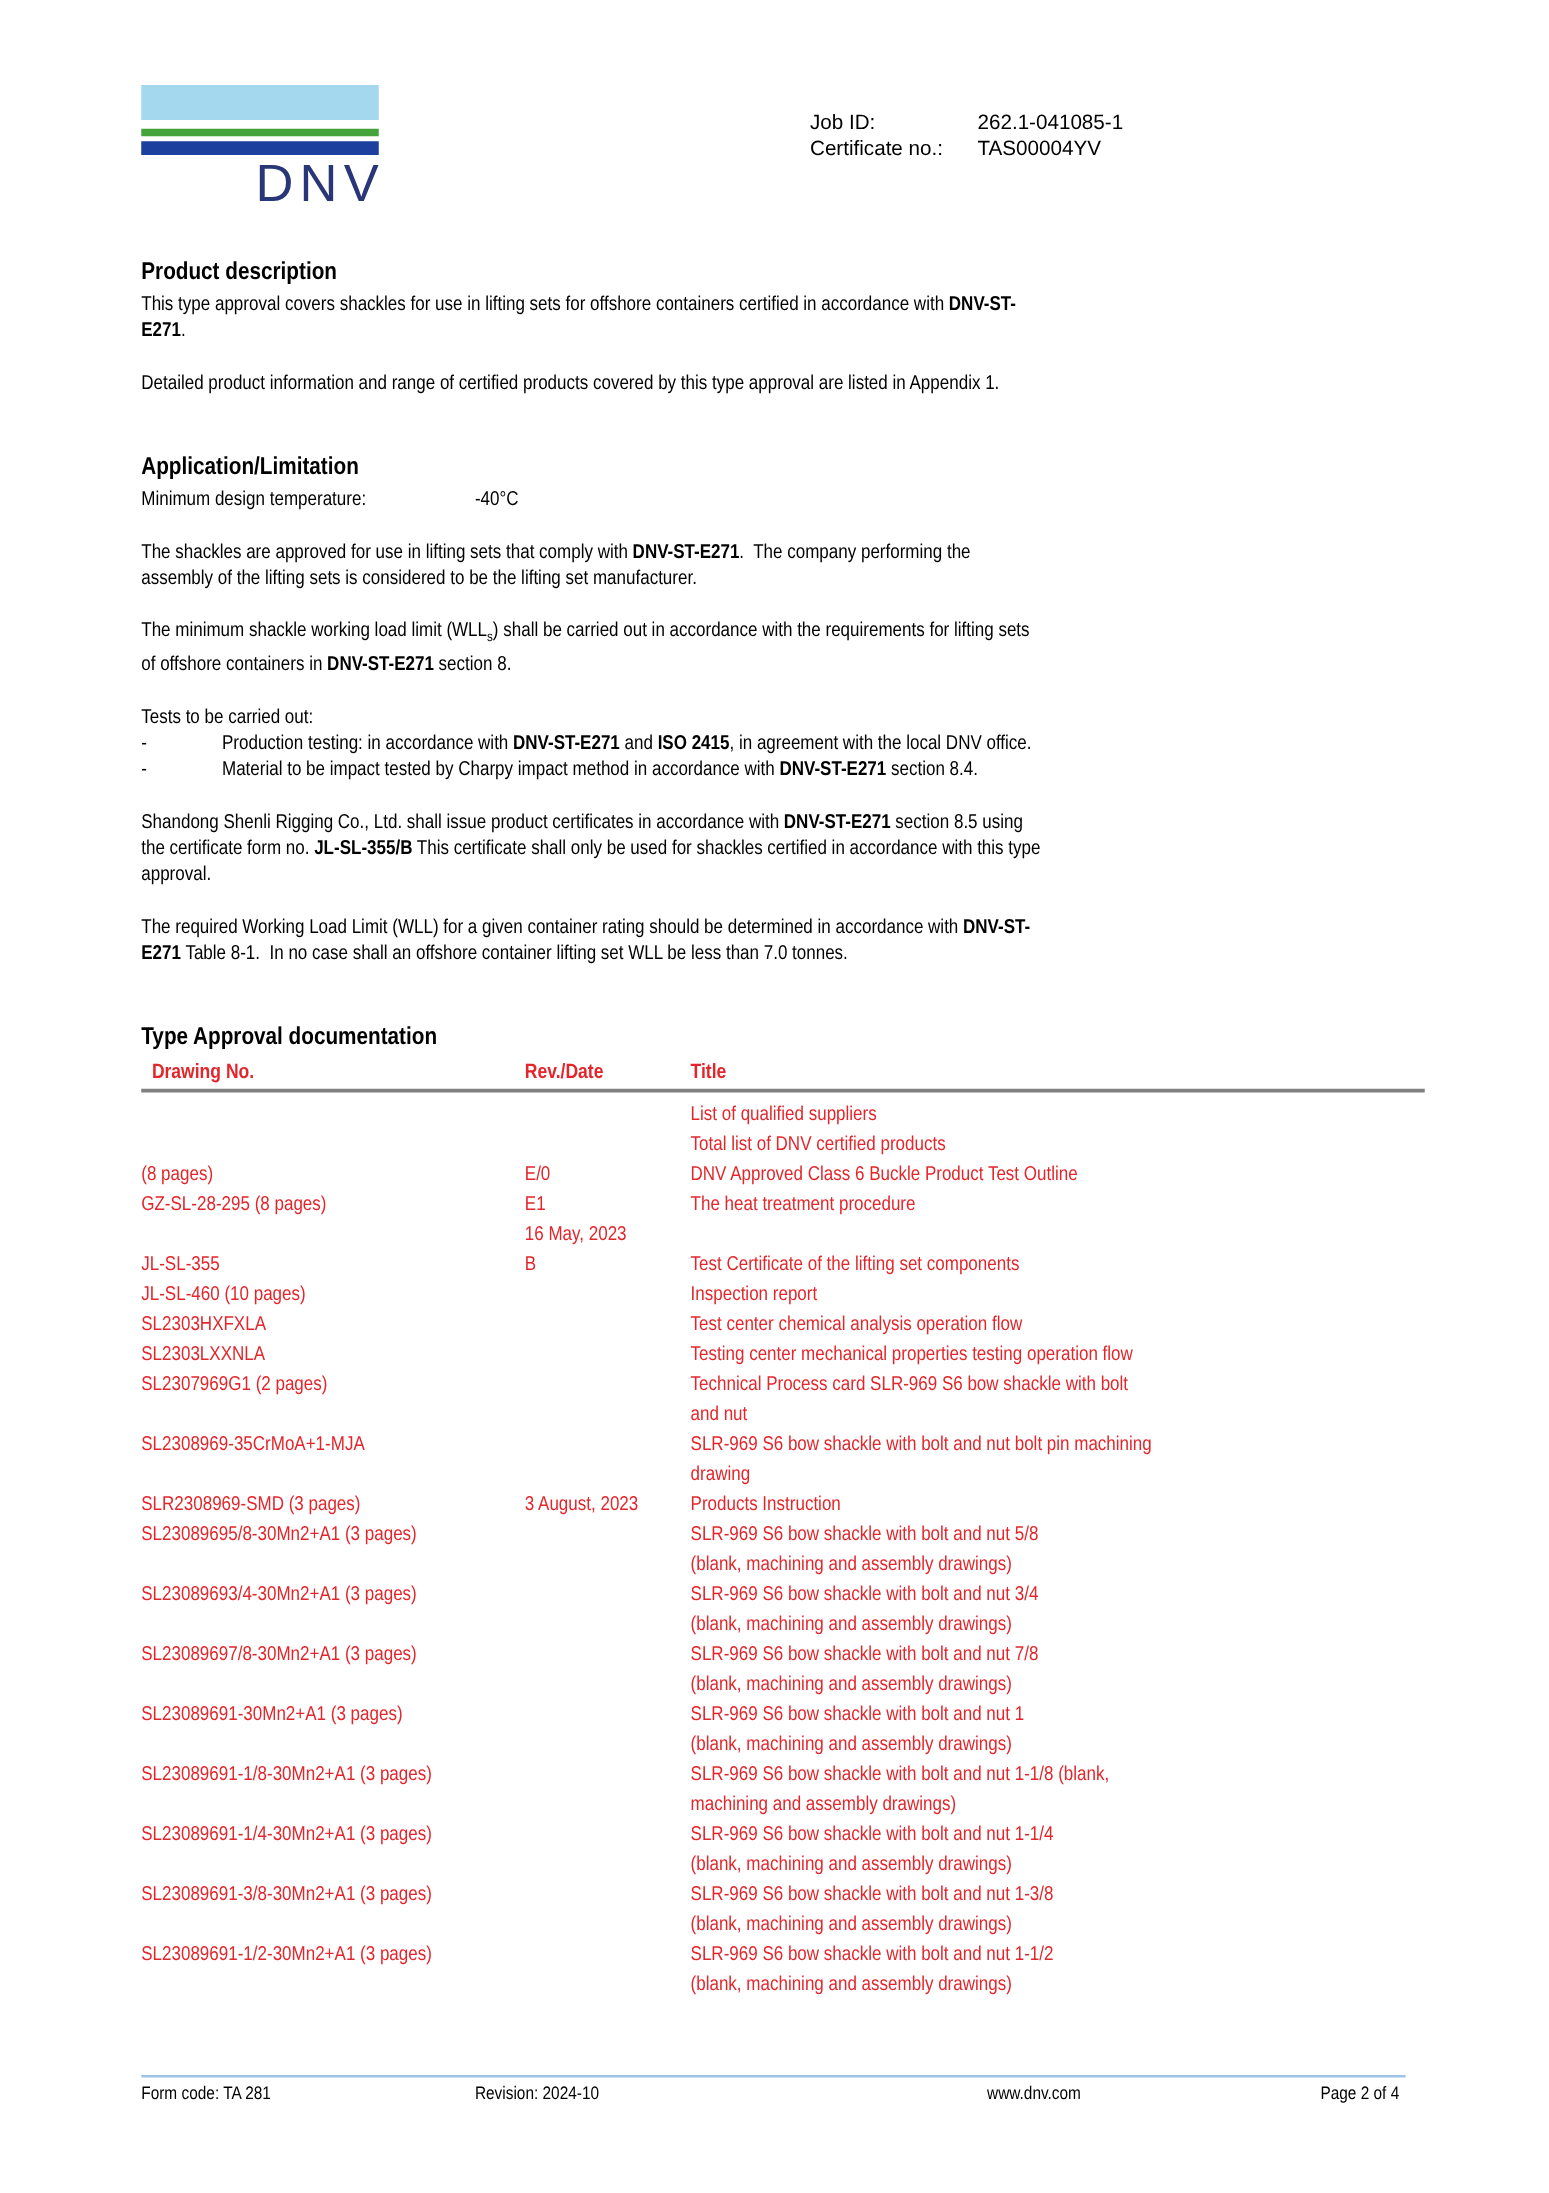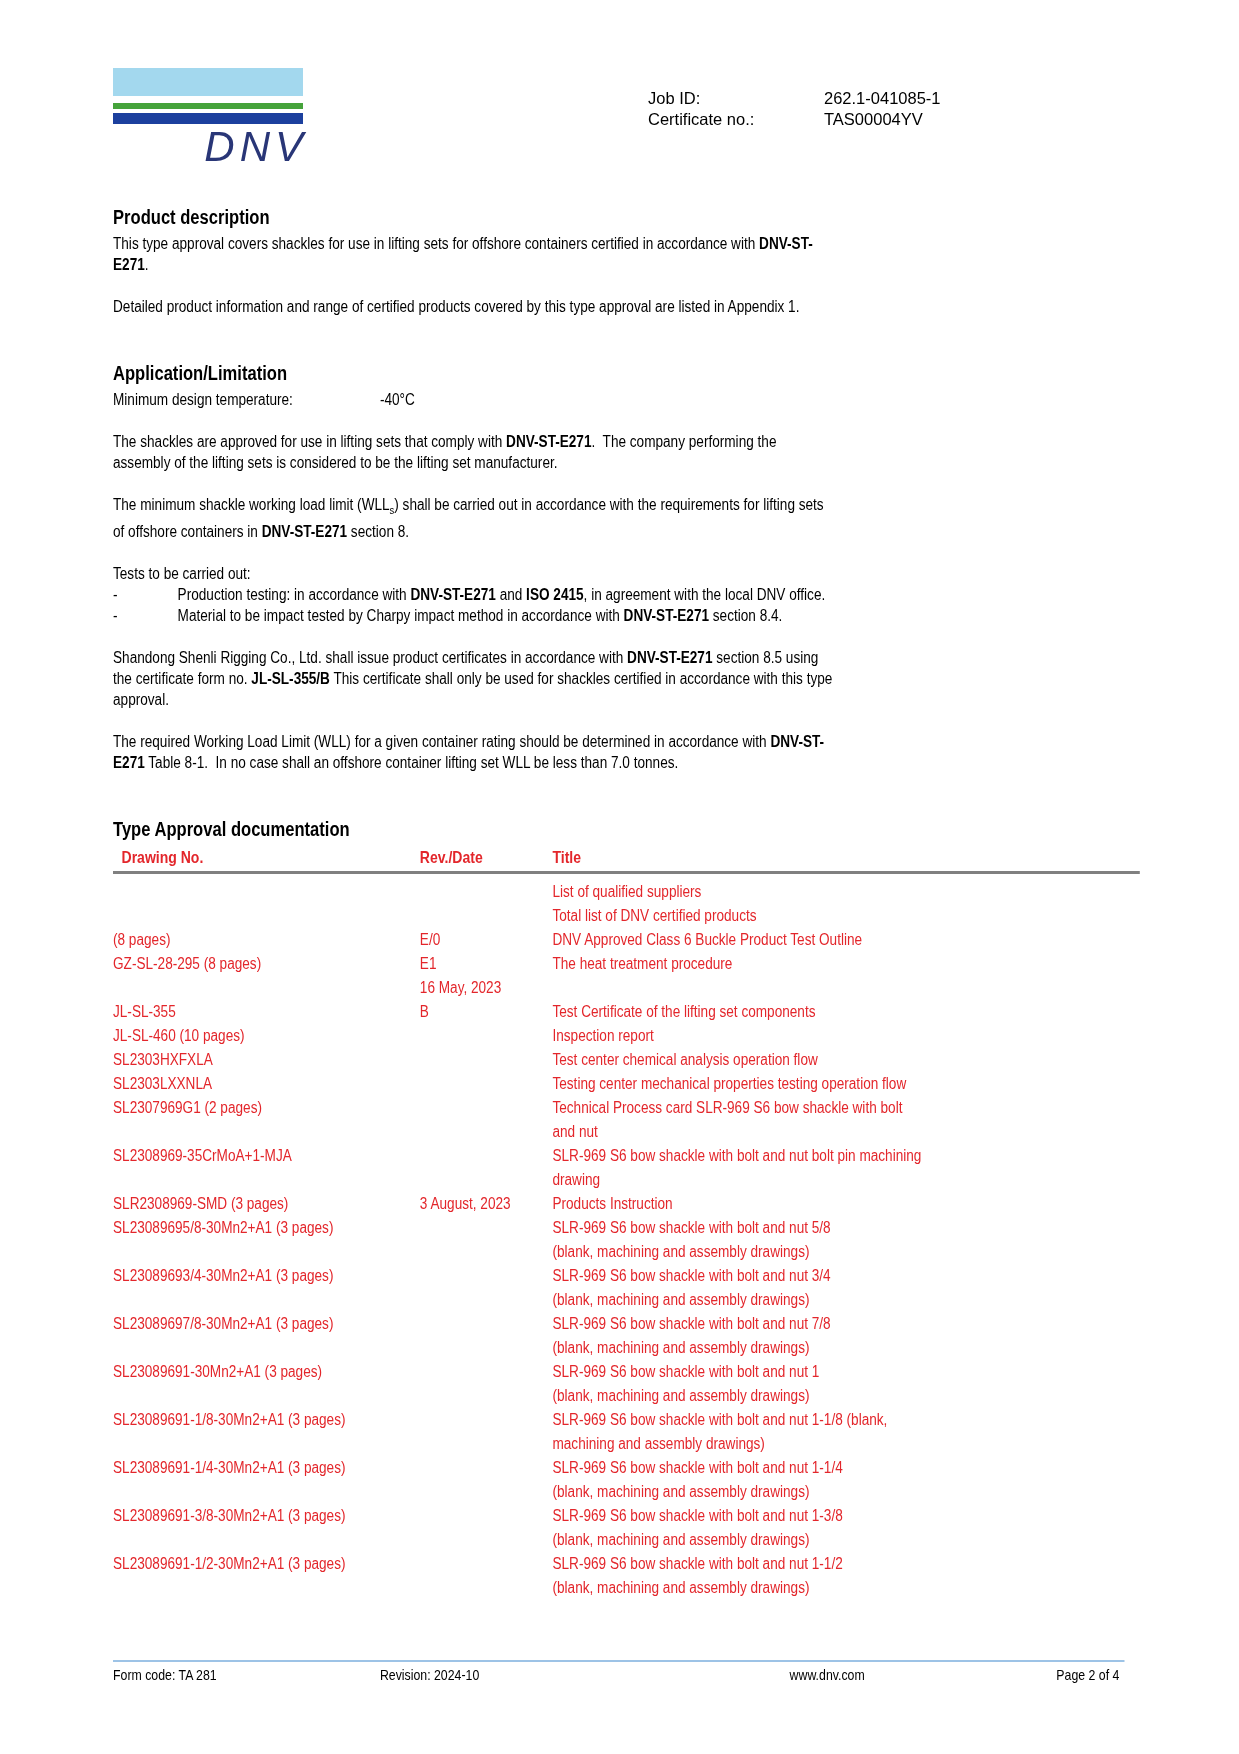--- a/index.html
+++ b/index.html
@@ -6,25 +6,25 @@
   .page{position:relative;width:1239px;height:1754px;background:#ffffff;overflow:hidden;
         font-family:"Liberation Sans","DejaVu Sans",sans-serif;color:#000;}
 
   
   .logo{position:absolute;left:113px;top:68px;width:190px;}
   .bar{width:190px;}
   .bar-sky{height:28px;background:#A3D8EE;margin-bottom:7px;}
   .bar-green{height:6px;background:#45A33B;margin-bottom:4px;}
   .bar-navy{height:11px;background:#1C409E;}
   .wordmark{margin-top:1px;text-align:right;font-size:42px;line-height:44px;
-            letter-spacing:5px;margin-right:-5px;color:#293677;font-weight:400;font-style:italic;}
+            letter-spacing:5px;margin-right:-5px;color:#293677;font-weight:400;}
 
   
   .jobblock{position:absolute;left:648px;top:88px;font-size:16.5px;line-height:21px;}
-  .jobrow{display:flex;gap:42px;}
+  .jobrow{display:flex;}
   .joblabel{width:134px;flex:none;}
   .jobvalue{font-weight:400;}
 
   
   .content{position:absolute;left:113px;top:205px;width:1065px;
            transform:scaleX(0.85);transform-origin:0 0;}
   .content p{margin:0 0 21px;font-size:16px;line-height:21px;white-space:pre-line;}
   .content sub{font-size:11px;}
   h2{font-size:19.5px;line-height:24px;margin:0 0 4px;font-weight:700;}
   h2.sect{margin-top:44px;}

